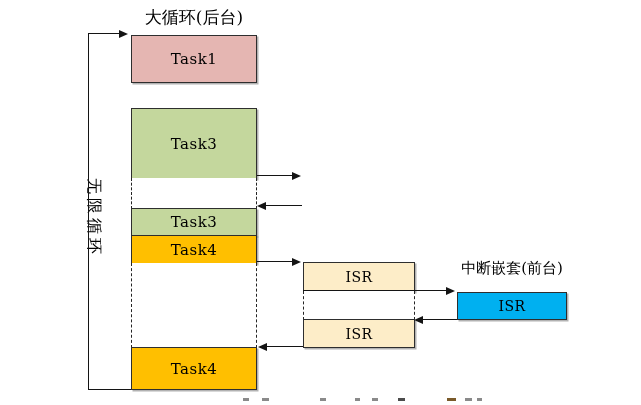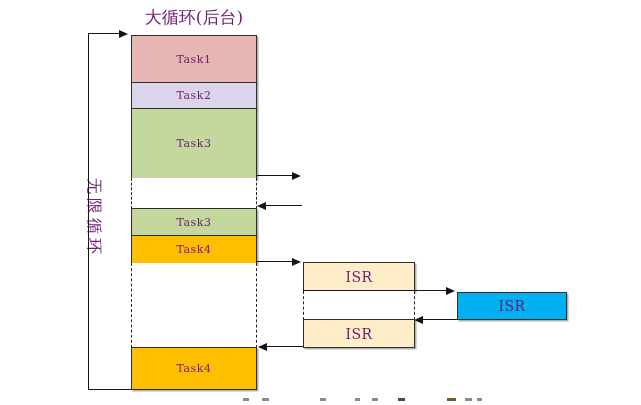--- a/index.html
+++ b/index.html
@@ -1,24 +1,24 @@
 <!DOCTYPE html>
 <html><head>
 <meta charset="utf-8">
 <style>
   html,body{margin:0;padding:0;background:#ffffff;}
   .stage{
     position:relative;width:641px;height:405px;background:#ffffff;overflow:hidden;
-    font-family:"DejaVu Serif","Liberation Serif",serif;color:#701a75;
+    font-family:"DejaVu Serif","Liberation Serif",serif;color:#000000;
   }
   .box{
     position:absolute;box-sizing:border-box;border:1px solid #2e2e2e;
     display:flex;align-items:center;justify-content:center;
     box-shadow:1.5px 1.5px 0 rgba(115,115,115,.55);
-    font-size:11px;letter-spacing:.5px;
+    font-size:15px;letter-spacing:.5px;
   }
   .box .lbl{pointer-events:none;}
   .gap{
     position:absolute;box-sizing:border-box;background:#ffffff;
     border-left:1px dashed #242424;border-right:1px dashed #242424;
   }
   .hline{position:absolute;height:0;border-top:1.3px solid #141414;}
   .vline{position:absolute;width:0;border-left:1.3px solid #141414;}
   .ah{position:absolute;width:0;height:0;}
   .ah.r{border-top:4px solid transparent;border-bottom:4px solid transparent;border-left:9px solid #141414;}
@@ -33,32 +33,30 @@
   .cap-mark{position:absolute;height:3px;background:#8a8a8a;}
   .cap-mark.dark{background:#4c4c4c;}
   .cap-mark.brown{background:#7a5a2a;}
 </style>
 </head>
 <body>
 
 <div class="stage">
 
   <div class="title" style="left:131px;top:6px;width:126px;">大循环(后台)</div>
+  <div class="subtitle" style="left:444px;top:259px;width:136px;">中断嵌套(前台)</div>
   <div class="vtext">无限循环</div>
 
   <div class="hline" style="left:88px;top:33px;width:31px;"></div>
   <div class="ah r" style="left:119px;top:30px;"></div>
   <div class="vline" style="left:88px;top:33px;height:357px;"></div>
   <div class="hline" style="left:88px;top:389px;width:45px;"></div>
 
   <div class="box" style="left: 131px; top: 35px; width: 126px; height: 48px; background: rgb(229, 182, 178);">
     <span class="lbl">Task1</span>
-  </div>
-  <div class="box" style="left: 131px; top: 82px; width: 126px; height: 27px; background: rgb(219, 213, 233);">
-    <span class="lbl">Task2</span>
   </div>
   <div class="box" style="left: 131px; top: 108px; width: 126px; height: 71px; background: rgb(196, 215, 157);">
     <span class="lbl">Task3</span>
   </div>
   <div class="gap" style="left:131px;top:178px;width:126px;height:31px;"></div>
   <div class="box" style="left: 131px; top: 208px; width: 126px; height: 28px; background: rgb(196, 215, 157);">
     <span class="lbl">Task3</span>
   </div>
   <div class="box" style="left: 131px; top: 235px; width: 126px; height: 29px; background: rgb(255, 191, 0);">
     <span class="lbl">Task4</span>

